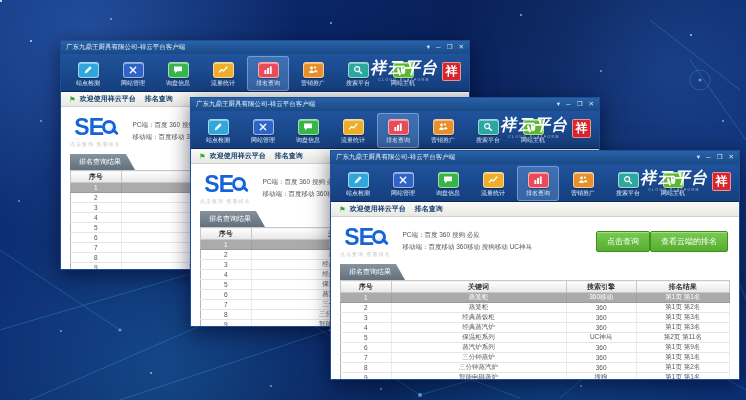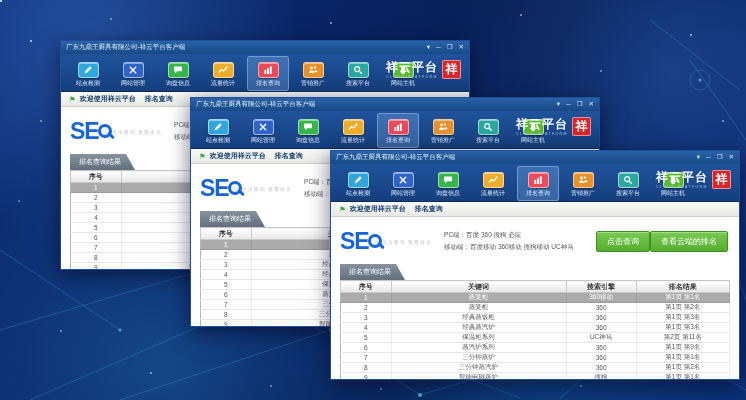--- a/index.html
+++ b/index.html
@@ -52,36 +52,36 @@
   .tool{width:42px;display:flex;flex-direction:column;align-items:center;justify-content:center;
     gap:2px;border-radius:3px;padding:2px 0;cursor:pointer;}
   .tool.active{background:rgba(120,170,230,.35);box-shadow:inset 0 0 0 1px rgba(180,210,250,.45);}
   .tile{width:21px;height:16px;border-radius:3px;display:flex;align-items:center;justify-content:center;
     border:1px solid rgba(255,255,255,.55);
     box-shadow:inset 0 1px 0 rgba(255,255,255,.45),0 1px 1px rgba(0,0,0,.35);}
   .tile svg{width:10px;height:10px;display:block;}
   .tlabel{font-size:6px;color:#dfeafc;line-height:1;white-space:nowrap;}
 
   .brand{position:absolute;right:8px;top:6px;display:flex;align-items:center;gap:4px;}
-  .brand-name{font-size:12px;font-weight:bold;color:#fff;letter-spacing:1px;line-height:1;
-    font-family:"Liberation Serif","DejaVu Serif",serif;}
+  .brand-name{font-size:16px;font-weight:bold;color:#fff;letter-spacing:1px;line-height:1;
+    font-family:"Liberation Serif","DejaVu Serif",serif;font-style:italic;}
   .brand-sub{font-size:3.5px;color:#a9c4e6;letter-spacing:1.4px;margin-top:2px;text-align:center;}
   .brand-badge{width:19px;height:19px;background:var(--brand-red);color:#fff;font-size:12px;
     font-weight:bold;display:flex;align-items:center;justify-content:center;border-radius:2px;
     box-shadow:inset 0 0 0 1px rgba(255,255,255,.5);}
 
   .welcome{height:15px;flex:0 0 auto;background:linear-gradient(#fafaf8,#e8e8e4);
     border-bottom:1px solid #d0d0cc;display:flex;align-items:center;gap:4px;padding:0 8px;
     font-size:7px;color:var(--welcome-text);font-weight:bold;}
   .flag{color:#2fa832;font-size:7.5px;font-weight:normal;}
   .welcome .section{margin-left:5px;}
 
   .content{flex:1;padding:4px 9px 6px;display:flex;flex-direction:column;overflow:hidden;background:#fff;}
   .seo-row{display:flex;align-items:center;flex:0 0 40px;}
-  .seo-logo{display:flex;flex-direction:row;align-items:center;}
+  .seo-logo{display:flex;flex-direction:column;align-items:center;}
   .seo-main{display:flex;align-items:center;height:24px;}
   .seo-se{font-size:23px;font-weight:bold;color:var(--seo-blue);letter-spacing:-1px;line-height:1;}
   .lens{width:14px;height:14px;border:3px solid var(--seo-blue);border-radius:50%;
     background:radial-gradient(circle at 35% 35%,#fff,#cfe6fb);position:relative;margin-left:-1px;display:inline-block;}
   .lens .handle{position:absolute;width:8px;height:3px;background:var(--seo-blue);border-radius:2px;
     transform:rotate(45deg);right:-6px;bottom:-2px;}
   .seo-slogan{font-size:5px;color:#c2c2c2;letter-spacing:1px;margin-top:2px;white-space:nowrap;}
   .engine-info{margin-left:12px;font-size:6.5px;color:#555;line-height:1.9;white-space:nowrap;}
   .btns{margin-left:auto;display:flex;align-items:center;padding-right:2px;}
   .gbtn{background:linear-gradient(#79ca52,var(--button-green));color:#fff;font-size:8px;

